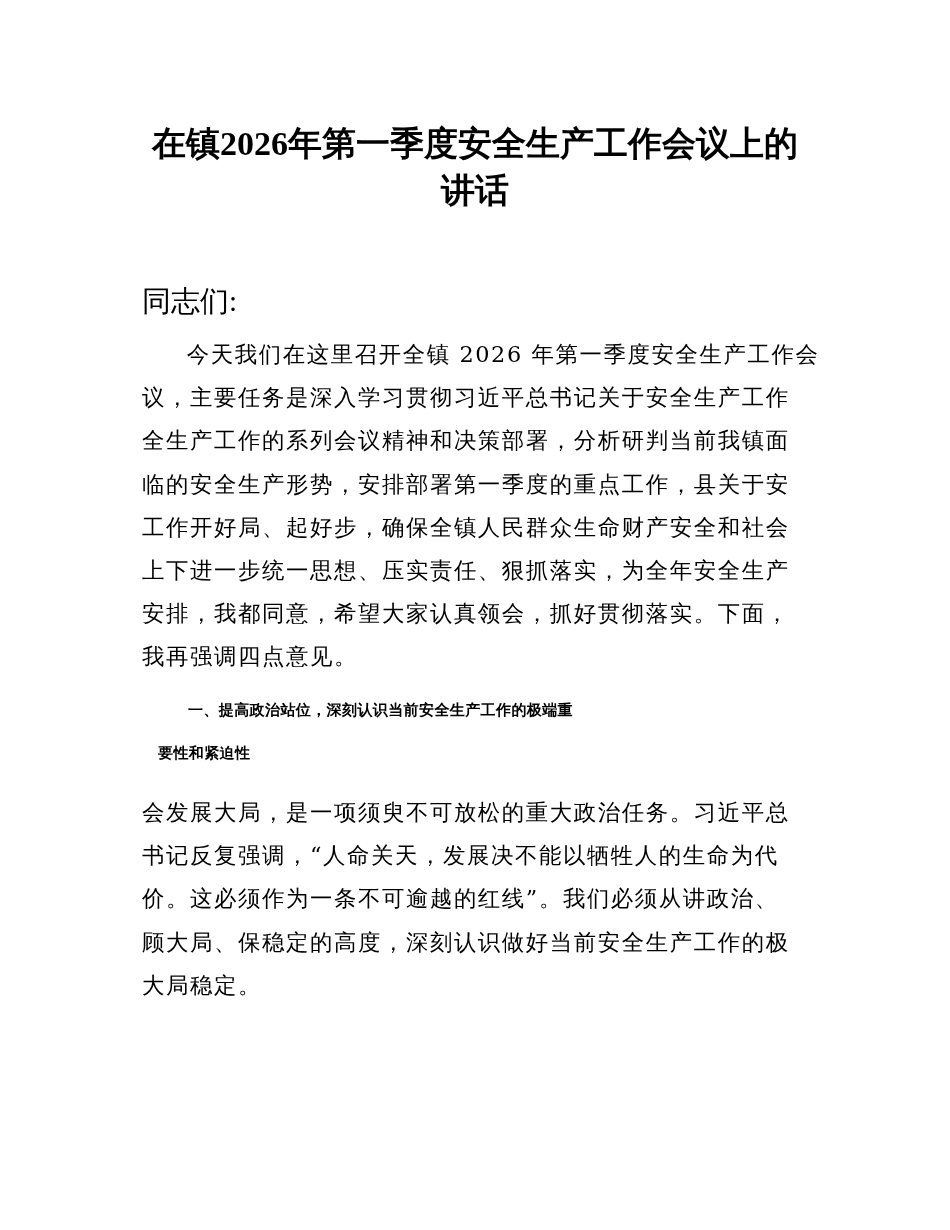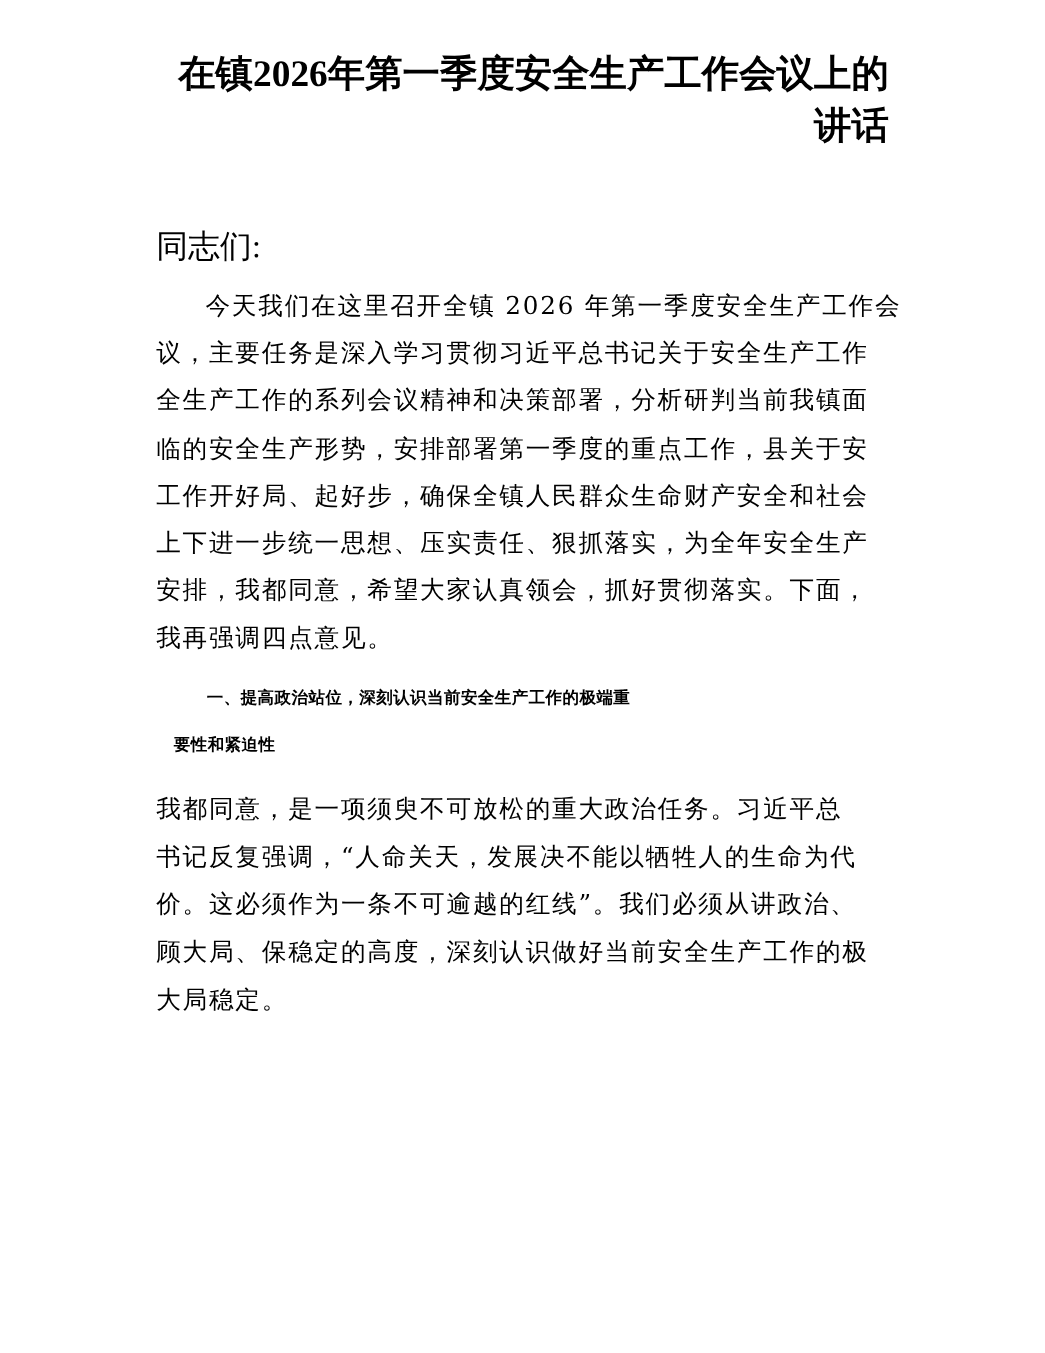--- a/index.html
+++ b/index.html
@@ -15,26 +15,26 @@
       color: #000000;
     }
     .page {
       position: absolute;
       left: 142px;
       top: 0;
       width: 666px;
     }
     .title {
       margin: 0;
-      padding-top: 44px;
+      padding-top: 120px;
       font-family: "Liberation Serif", "DejaVu Serif", serif;
       font-weight: bold;
       font-size: 34px;
       line-height: 47px;
-      text-align: right;
+      text-align: center;
       letter-spacing: 0px;
     }
     .title span { display: block; }
     .salutation {
       margin: 0;
       margin-top: 66px;
       font-family: Liberation Serif, serif;
       font-size: 29px;
       line-height: 43px;
     }
@@ -85,19 +85,19 @@
     <span class="line">安排，我都同意，希望大家认真领会，抓好贯彻落实。下面，</span>
     <span class="line">我再强调四点意见。</span>
   </p>
 
   <h2 class="heading">
     <span class="line first">一、提高政治站位，深刻认识当前安全生产工作的极端重</span>
     <span class="line">要性和紧迫性</span>
   </h2>
 
   <p class="para" style="text-indent:0;">
-    <span class="line">我都同意，是一项须臾不可放松的重大政治任务。习近平总</span>
+    <span class="line">会发展大局，是一项须臾不可放松的重大政治任务。习近平总</span>
     <span class="line">书记反复强调，“人命关天，发展决不能以牺牲人的生命为代</span>
     <span class="line">价。这必须作为一条不可逾越的红线”。我们必须从讲政治、</span>
     <span class="line">顾大局、保稳定的高度，深刻认识做好当前安全生产工作的极</span>
     <span class="line">大局稳定。</span>
   </p>
 </div>
 
 </body></html>

